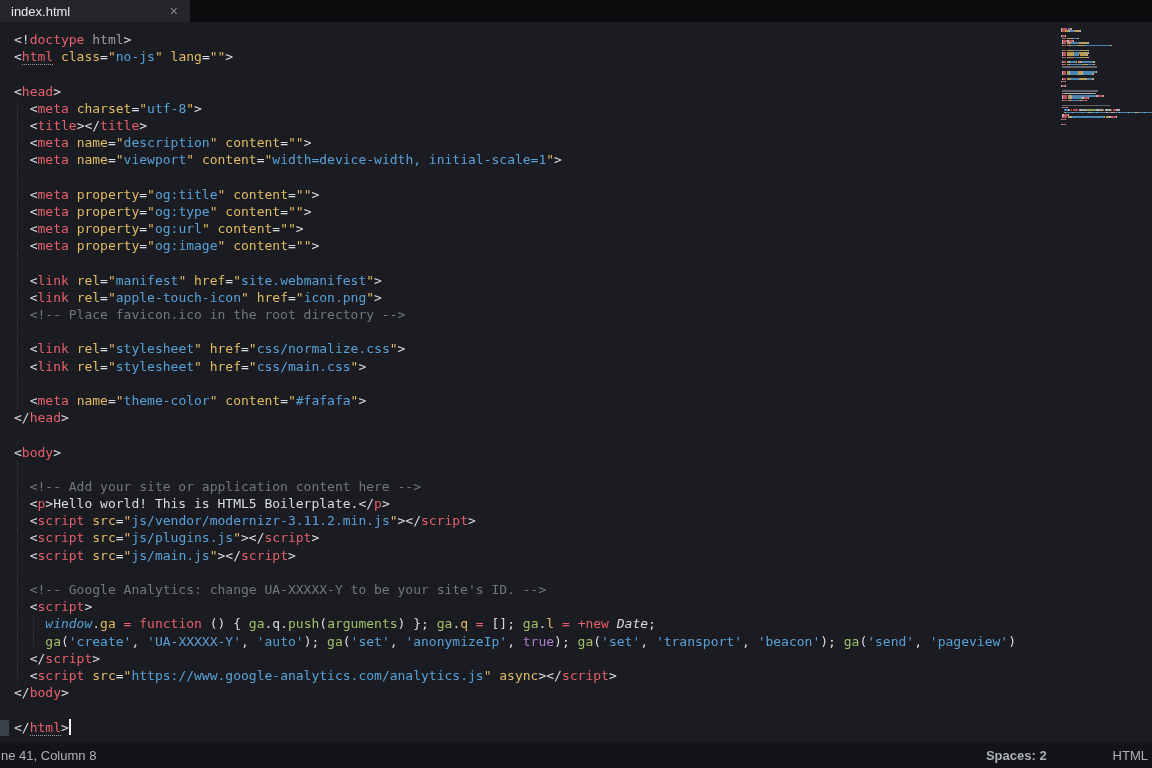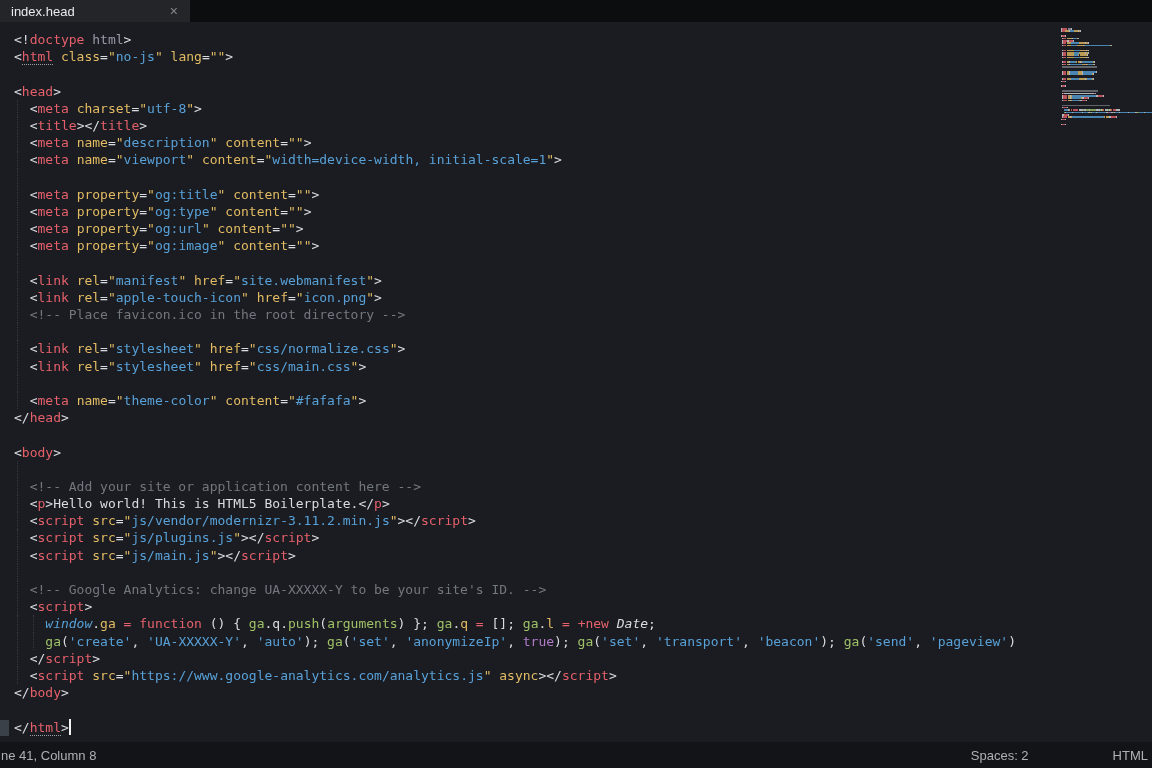--- a/index.html
+++ b/index.html
@@ -31,29 +31,29 @@
   .minimap { position:absolute; top:6px; right:1px; width:90px; opacity:.8;
              pointer-events:auto; }
   .mline { height:2.4px; white-space:nowrap; font-size:0; line-height:0; }
   .mline span { display:inline-block; height:1.6px; }
 
   
   .statusbar { height:26px; background:#131417; display:flex; align-items:center;
                color:#aeb1b6; font-size:13px; }
   .status-left { padding-left:1px; }
   .status-right { margin-left:auto; display:flex; align-items:center; }
-  .status-spaces { margin-right:84px; }
+  .status-spaces { margin-right:66px;font-weight:bold; }
   .status-syntax { margin-right:4px; }
 </style>
 </head>
 <body>
 
 <div class="tabbar">
   <div class="tab">
-    <span>index.head</span>
+    <span>index.html</span>
     <span class="tab-close">×</span>
   </div>
 </div>
 
 <div class="editor">
   <div class="code"><div class="line"><span style="color: rgb(217, 220, 225);">&lt;!</span><span style="color: rgb(229, 96, 107);">doctype</span><span style="color: rgb(217, 220, 225);"> </span><span style="color: rgb(157, 152, 166);">html</span><span style="color: rgb(217, 220, 225);">&gt;</span></div><div class="line"><span style="color: rgb(217, 220, 225);">&lt;</span><span class="u" style="color: rgb(229, 96, 107);">html</span><span style="color: rgb(217, 220, 225);"> </span><span style="color: rgb(226, 187, 99);">class</span><span style="color: rgb(217, 220, 225);">=</span><span style="color: rgb(226, 187, 99);">"</span><span style="color: rgb(88, 161, 216);">no-js</span><span style="color: rgb(226, 187, 99);">"</span><span style="color: rgb(217, 220, 225);"> </span><span style="color: rgb(226, 187, 99);">lang</span><span style="color: rgb(217, 220, 225);">=</span><span style="color: rgb(226, 187, 99);">""</span><span style="color: rgb(217, 220, 225);">&gt;</span></div><div class="line"></div><div class="line"><span style="color: rgb(217, 220, 225);">&lt;</span><span style="color: rgb(229, 96, 107);">head</span><span style="color: rgb(217, 220, 225);">&gt;</span></div><div class="line"><span class="guide" style="left: 17px;"></span><span style="color: rgb(217, 220, 225);">  &lt;</span><span style="color: rgb(229, 96, 107);">meta</span><span style="color: rgb(217, 220, 225);"> </span><span style="color: rgb(226, 187, 99);">charset</span><span style="color: rgb(217, 220, 225);">=</span><span style="color: rgb(226, 187, 99);">"</span><span style="color: rgb(88, 161, 216);">utf-8</span><span style="color: rgb(226, 187, 99);">"</span><span style="color: rgb(217, 220, 225);">&gt;</span></div><div class="line"><span class="guide" style="left: 17px;"></span><span style="color: rgb(217, 220, 225);">  &lt;</span><span style="color: rgb(229, 96, 107);">title</span><span style="color: rgb(217, 220, 225);">&gt;&lt;/</span><span style="color: rgb(229, 96, 107);">title</span><span style="color: rgb(217, 220, 225);">&gt;</span></div><div class="line"><span class="guide" style="left: 17px;"></span><span style="color: rgb(217, 220, 225);">  &lt;</span><span style="color: rgb(229, 96, 107);">meta</span><span style="color: rgb(217, 220, 225);"> </span><span style="color: rgb(226, 187, 99);">name</span><span style="color: rgb(217, 220, 225);">=</span><span style="color: rgb(226, 187, 99);">"</span><span style="color: rgb(88, 161, 216);">description</span><span style="color: rgb(226, 187, 99);">"</span><span style="color: rgb(217, 220, 225);"> </span><span style="color: rgb(226, 187, 99);">content</span><span style="color: rgb(217, 220, 225);">=</span><span style="color: rgb(226, 187, 99);">""</span><span style="color: rgb(217, 220, 225);">&gt;</span></div><div class="line"><span class="guide" style="left: 17px;"></span><span style="color: rgb(217, 220, 225);">  &lt;</span><span style="color: rgb(229, 96, 107);">meta</span><span style="color: rgb(217, 220, 225);"> </span><span style="color: rgb(226, 187, 99);">name</span><span style="color: rgb(217, 220, 225);">=</span><span style="color: rgb(226, 187, 99);">"</span><span style="color: rgb(88, 161, 216);">viewport</span><span style="color: rgb(226, 187, 99);">"</span><span style="color: rgb(217, 220, 225);"> </span><span style="color: rgb(226, 187, 99);">content</span><span style="color: rgb(217, 220, 225);">=</span><span style="color: rgb(226, 187, 99);">"</span><span style="color: rgb(88, 161, 216);">width=device-width, initial-scale=1</span><span style="color: rgb(226, 187, 99);">"</span><span style="color: rgb(217, 220, 225);">&gt;</span></div><div class="line"><span class="guide" style="left: 17px;"></span></div><div class="line"><span class="guide" style="left: 17px;"></span><span style="color: rgb(217, 220, 225);">  &lt;</span><span style="color: rgb(229, 96, 107);">meta</span><span style="color: rgb(217, 220, 225);"> </span><span style="color: rgb(226, 187, 99);">property</span><span style="color: rgb(217, 220, 225);">=</span><span style="color: rgb(226, 187, 99);">"</span><span style="color: rgb(88, 161, 216);">og:title</span><span style="color: rgb(226, 187, 99);">"</span><span style="color: rgb(217, 220, 225);"> </span><span style="color: rgb(226, 187, 99);">content</span><span style="color: rgb(217, 220, 225);">=</span><span style="color: rgb(226, 187, 99);">""</span><span style="color: rgb(217, 220, 225);">&gt;</span></div><div class="line"><span class="guide" style="left: 17px;"></span><span style="color: rgb(217, 220, 225);">  &lt;</span><span style="color: rgb(229, 96, 107);">meta</span><span style="color: rgb(217, 220, 225);"> </span><span style="color: rgb(226, 187, 99);">property</span><span style="color: rgb(217, 220, 225);">=</span><span style="color: rgb(226, 187, 99);">"</span><span style="color: rgb(88, 161, 216);">og:type</span><span style="color: rgb(226, 187, 99);">"</span><span style="color: rgb(217, 220, 225);"> </span><span style="color: rgb(226, 187, 99);">content</span><span style="color: rgb(217, 220, 225);">=</span><span style="color: rgb(226, 187, 99);">""</span><span style="color: rgb(217, 220, 225);">&gt;</span></div><div class="line"><span class="guide" style="left: 17px;"></span><span style="color: rgb(217, 220, 225);">  &lt;</span><span style="color: rgb(229, 96, 107);">meta</span><span style="color: rgb(217, 220, 225);"> </span><span style="color: rgb(226, 187, 99);">property</span><span style="color: rgb(217, 220, 225);">=</span><span style="color: rgb(226, 187, 99);">"</span><span style="color: rgb(88, 161, 216);">og:url</span><span style="color: rgb(226, 187, 99);">"</span><span style="color: rgb(217, 220, 225);"> </span><span style="color: rgb(226, 187, 99);">content</span><span style="color: rgb(217, 220, 225);">=</span><span style="color: rgb(226, 187, 99);">""</span><span style="color: rgb(217, 220, 225);">&gt;</span></div><div class="line"><span class="guide" style="left: 17px;"></span><span style="color: rgb(217, 220, 225);">  &lt;</span><span style="color: rgb(229, 96, 107);">meta</span><span style="color: rgb(217, 220, 225);"> </span><span style="color: rgb(226, 187, 99);">property</span><span style="color: rgb(217, 220, 225);">=</span><span style="color: rgb(226, 187, 99);">"</span><span style="color: rgb(88, 161, 216);">og:image</span><span style="color: rgb(226, 187, 99);">"</span><span style="color: rgb(217, 220, 225);"> </span><span style="color: rgb(226, 187, 99);">content</span><span style="color: rgb(217, 220, 225);">=</span><span style="color: rgb(226, 187, 99);">""</span><span style="color: rgb(217, 220, 225);">&gt;</span></div><div class="line"><span class="guide" style="left: 17px;"></span></div><div class="line"><span class="guide" style="left: 17px;"></span><span style="color: rgb(217, 220, 225);">  &lt;</span><span style="color: rgb(229, 96, 107);">link</span><span style="color: rgb(217, 220, 225);"> </span><span style="color: rgb(226, 187, 99);">rel</span><span style="color: rgb(217, 220, 225);">=</span><span style="color: rgb(226, 187, 99);">"</span><span style="color: rgb(88, 161, 216);">manifest</span><span style="color: rgb(226, 187, 99);">"</span><span style="color: rgb(217, 220, 225);"> </span><span style="color: rgb(226, 187, 99);">href</span><span style="color: rgb(217, 220, 225);">=</span><span style="color: rgb(226, 187, 99);">"</span><span style="color: rgb(88, 161, 216);">site.webmanifest</span><span style="color: rgb(226, 187, 99);">"</span><span style="color: rgb(217, 220, 225);">&gt;</span></div><div class="line"><span class="guide" style="left: 17px;"></span><span style="color: rgb(217, 220, 225);">  &lt;</span><span style="color: rgb(229, 96, 107);">link</span><span style="color: rgb(217, 220, 225);"> </span><span style="color: rgb(226, 187, 99);">rel</span><span style="color: rgb(217, 220, 225);">=</span><span style="color: rgb(226, 187, 99);">"</span><span style="color: rgb(88, 161, 216);">apple-touch-icon</span><span style="color: rgb(226, 187, 99);">"</span><span style="color: rgb(217, 220, 225);"> </span><span style="color: rgb(226, 187, 99);">href</span><span style="color: rgb(217, 220, 225);">=</span><span style="color: rgb(226, 187, 99);">"</span><span style="color: rgb(88, 161, 216);">icon.png</span><span style="color: rgb(226, 187, 99);">"</span><span style="color: rgb(217, 220, 225);">&gt;</span></div><div class="line"><span class="guide" style="left: 17px;"></span><span style="color: rgb(217, 220, 225);">  </span><span style="color: rgb(115, 119, 126);">&lt;!-- Place favicon.ico in the root directory --&gt;</span></div><div class="line"><span class="guide" style="left: 17px;"></span></div><div class="line"><span class="guide" style="left: 17px;"></span><span style="color: rgb(217, 220, 225);">  &lt;</span><span style="color: rgb(229, 96, 107);">link</span><span style="color: rgb(217, 220, 225);"> </span><span style="color: rgb(226, 187, 99);">rel</span><span style="color: rgb(217, 220, 225);">=</span><span style="color: rgb(226, 187, 99);">"</span><span style="color: rgb(88, 161, 216);">stylesheet</span><span style="color: rgb(226, 187, 99);">"</span><span style="color: rgb(217, 220, 225);"> </span><span style="color: rgb(226, 187, 99);">href</span><span style="color: rgb(217, 220, 225);">=</span><span style="color: rgb(226, 187, 99);">"</span><span style="color: rgb(88, 161, 216);">css/normalize.css</span><span style="color: rgb(226, 187, 99);">"</span><span style="color: rgb(217, 220, 225);">&gt;</span></div><div class="line"><span class="guide" style="left: 17px;"></span><span style="color: rgb(217, 220, 225);">  &lt;</span><span style="color: rgb(229, 96, 107);">link</span><span style="color: rgb(217, 220, 225);"> </span><span style="color: rgb(226, 187, 99);">rel</span><span style="color: rgb(217, 220, 225);">=</span><span style="color: rgb(226, 187, 99);">"</span><span style="color: rgb(88, 161, 216);">stylesheet</span><span style="color: rgb(226, 187, 99);">"</span><span style="color: rgb(217, 220, 225);"> </span><span style="color: rgb(226, 187, 99);">href</span><span style="color: rgb(217, 220, 225);">=</span><span style="color: rgb(226, 187, 99);">"</span><span style="color: rgb(88, 161, 216);">css/main.css</span><span style="color: rgb(226, 187, 99);">"</span><span style="color: rgb(217, 220, 225);">&gt;</span></div><div class="line"><span class="guide" style="left: 17px;"></span></div><div class="line"><span class="guide" style="left: 17px;"></span><span style="color: rgb(217, 220, 225);">  &lt;</span><span style="color: rgb(229, 96, 107);">meta</span><span style="color: rgb(217, 220, 225);"> </span><span style="color: rgb(226, 187, 99);">name</span><span style="color: rgb(217, 220, 225);">=</span><span style="color: rgb(226, 187, 99);">"</span><span style="color: rgb(88, 161, 216);">theme-color</span><span style="color: rgb(226, 187, 99);">"</span><span style="color: rgb(217, 220, 225);"> </span><span style="color: rgb(226, 187, 99);">content</span><span style="color: rgb(217, 220, 225);">=</span><span style="color: rgb(226, 187, 99);">"</span><span style="color: rgb(88, 161, 216);">#fafafa</span><span style="color: rgb(226, 187, 99);">"</span><span style="color: rgb(217, 220, 225);">&gt;</span></div><div class="line"><span style="color: rgb(217, 220, 225);">&lt;/</span><span style="color: rgb(229, 96, 107);">head</span><span style="color: rgb(217, 220, 225);">&gt;</span></div><div class="line"></div><div class="line"><span style="color: rgb(217, 220, 225);">&lt;</span><span style="color: rgb(229, 96, 107);">body</span><span style="color: rgb(217, 220, 225);">&gt;</span></div><div class="line"><span class="guide" style="left: 17px;"></span></div><div class="line"><span class="guide" style="left: 17px;"></span><span style="color: rgb(217, 220, 225);">  </span><span style="color: rgb(115, 119, 126);">&lt;!-- Add your site or application content here --&gt;</span></div><div class="line"><span class="guide" style="left: 17px;"></span><span style="color: rgb(217, 220, 225);">  &lt;</span><span style="color: rgb(229, 96, 107);">p</span><span style="color: rgb(217, 220, 225);">&gt;</span><span style="color: rgb(217, 220, 225);">Hello world! This is HTML5 Boilerplate.</span><span style="color: rgb(217, 220, 225);">&lt;/</span><span style="color: rgb(229, 96, 107);">p</span><span style="color: rgb(217, 220, 225);">&gt;</span></div><div class="line"><span class="guide" style="left: 17px;"></span><span style="color: rgb(217, 220, 225);">  &lt;</span><span style="color: rgb(229, 96, 107);">script</span><span style="color: rgb(217, 220, 225);"> </span><span style="color: rgb(226, 187, 99);">src</span><span style="color: rgb(217, 220, 225);">=</span><span style="color: rgb(226, 187, 99);">"</span><span style="color: rgb(88, 161, 216);">js/vendor/modernizr-3.11.2.min.js</span><span style="color: rgb(226, 187, 99);">"</span><span style="color: rgb(217, 220, 225);">&gt;&lt;/</span><span style="color: rgb(229, 96, 107);">script</span><span style="color: rgb(217, 220, 225);">&gt;</span></div><div class="line"><span class="guide" style="left: 17px;"></span><span style="color: rgb(217, 220, 225);">  &lt;</span><span style="color: rgb(229, 96, 107);">script</span><span style="color: rgb(217, 220, 225);"> </span><span style="color: rgb(226, 187, 99);">src</span><span style="color: rgb(217, 220, 225);">=</span><span style="color: rgb(226, 187, 99);">"</span><span style="color: rgb(88, 161, 216);">js/plugins.js</span><span style="color: rgb(226, 187, 99);">"</span><span style="color: rgb(217, 220, 225);">&gt;&lt;/</span><span style="color: rgb(229, 96, 107);">script</span><span style="color: rgb(217, 220, 225);">&gt;</span></div><div class="line"><span class="guide" style="left: 17px;"></span><span style="color: rgb(217, 220, 225);">  &lt;</span><span style="color: rgb(229, 96, 107);">script</span><span style="color: rgb(217, 220, 225);"> </span><span style="color: rgb(226, 187, 99);">src</span><span style="color: rgb(217, 220, 225);">=</span><span style="color: rgb(226, 187, 99);">"</span><span style="color: rgb(88, 161, 216);">js/main.js</span><span style="color: rgb(226, 187, 99);">"</span><span style="color: rgb(217, 220, 225);">&gt;&lt;/</span><span style="color: rgb(229, 96, 107);">script</span><span style="color: rgb(217, 220, 225);">&gt;</span></div><div class="line"><span class="guide" style="left: 17px;"></span></div><div class="line"><span class="guide" style="left: 17px;"></span><span style="color: rgb(217, 220, 225);">  </span><span style="color: rgb(115, 119, 126);">&lt;!-- Google Analytics: change UA-XXXXX-Y to be your site's ID. --&gt;</span></div><div class="line"><span class="guide" style="left: 17px;"></span><span style="color: rgb(217, 220, 225);">  &lt;</span><span style="color: rgb(229, 96, 107);">script</span><span style="color: rgb(217, 220, 225);">&gt;</span></div><div class="line"><span class="guide" style="left: 17px;"></span><span class="guide" style="left: 33px;"></span><span style="color: rgb(217, 220, 225);">    </span><span class="i" style="color: rgb(88, 161, 216);">window</span><span style="color: rgb(217, 220, 225);">.</span><span style="color: rgb(226, 187, 99);">ga</span><span style="color: rgb(217, 220, 225);"> </span><span style="color: rgb(229, 96, 107);">=</span><span style="color: rgb(217, 220, 225);"> </span><span style="color: rgb(229, 96, 107);">function</span><span style="color: rgb(217, 220, 225);"> () { </span><span style="color: rgb(159, 193, 103);">ga</span><span style="color: rgb(217, 220, 225);">.</span><span style="color: rgb(217, 220, 225);">q</span><span style="color: rgb(217, 220, 225);">.</span><span style="color: rgb(159, 193, 103);">push</span><span style="color: rgb(217, 220, 225);">(</span><span style="color: rgb(159, 193, 103);">arguments</span><span style="color: rgb(217, 220, 225);">) }; </span><span style="color: rgb(159, 193, 103);">ga</span><span style="color: rgb(217, 220, 225);">.</span><span style="color: rgb(226, 187, 99);">q</span><span style="color: rgb(217, 220, 225);"> </span><span style="color: rgb(229, 96, 107);">=</span><span style="color: rgb(217, 220, 225);"> []; </span><span style="color: rgb(159, 193, 103);">ga</span><span style="color: rgb(217, 220, 225);">.</span><span style="color: rgb(226, 187, 99);">l</span><span style="color: rgb(217, 220, 225);"> </span><span style="color: rgb(229, 96, 107);">=</span><span style="color: rgb(217, 220, 225);"> </span><span style="color: rgb(229, 96, 107);">+</span><span style="color: rgb(229, 96, 107);">new</span><span style="color: rgb(217, 220, 225);"> </span><span class="i" style="color: rgb(217, 220, 225);">Date</span><span style="color: rgb(217, 220, 225);">;</span></div><div class="line"><span class="guide" style="left: 17px;"></span><span class="guide" style="left: 33px;"></span><span style="color: rgb(217, 220, 225);">    </span><span style="color: rgb(159, 193, 103);">ga</span><span style="color: rgb(217, 220, 225);">(</span><span style="color: rgb(88, 161, 216);">'create'</span><span style="color: rgb(217, 220, 225);">, </span><span style="color: rgb(88, 161, 216);">'UA-XXXXX-Y'</span><span style="color: rgb(217, 220, 225);">, </span><span style="color: rgb(88, 161, 216);">'auto'</span><span style="color: rgb(217, 220, 225);">); </span><span style="color: rgb(159, 193, 103);">ga</span><span style="color: rgb(217, 220, 225);">(</span><span style="color: rgb(88, 161, 216);">'set'</span><span style="color: rgb(217, 220, 225);">, </span><span style="color: rgb(88, 161, 216);">'anonymizeIp'</span><span style="color: rgb(217, 220, 225);">, </span><span style="color: rgb(176, 124, 202);">true</span><span style="color: rgb(217, 220, 225);">); </span><span style="color: rgb(159, 193, 103);">ga</span><span style="color: rgb(217, 220, 225);">(</span><span style="color: rgb(88, 161, 216);">'set'</span><span style="color: rgb(217, 220, 225);">, </span><span style="color: rgb(88, 161, 216);">'transport'</span><span style="color: rgb(217, 220, 225);">, </span><span style="color: rgb(88, 161, 216);">'beacon'</span><span style="color: rgb(217, 220, 225);">); </span><span style="color: rgb(159, 193, 103);">ga</span><span style="color: rgb(217, 220, 225);">(</span><span style="color: rgb(88, 161, 216);">'send'</span><span style="color: rgb(217, 220, 225);">, </span><span style="color: rgb(88, 161, 216);">'pageview'</span><span style="color: rgb(217, 220, 225);">)</span></div><div class="line"><span class="guide" style="left: 17px;"></span><span style="color: rgb(217, 220, 225);">  &lt;/</span><span style="color: rgb(229, 96, 107);">script</span><span style="color: rgb(217, 220, 225);">&gt;</span></div><div class="line"><span class="guide" style="left: 17px;"></span><span style="color: rgb(217, 220, 225);">  &lt;</span><span style="color: rgb(229, 96, 107);">script</span><span style="color: rgb(217, 220, 225);"> </span><span style="color: rgb(226, 187, 99);">src</span><span style="color: rgb(217, 220, 225);">=</span><span style="color: rgb(226, 187, 99);">"</span><span style="color: rgb(88, 161, 216);">https://www.google-analytics.com/analytics.js</span><span style="color: rgb(226, 187, 99);">"</span><span style="color: rgb(217, 220, 225);"> </span><span style="color: rgb(226, 187, 99);">async</span><span style="color: rgb(217, 220, 225);">&gt;&lt;/</span><span style="color: rgb(229, 96, 107);">script</span><span style="color: rgb(217, 220, 225);">&gt;</span></div><div class="line"><span style="color: rgb(217, 220, 225);">&lt;/</span><span style="color: rgb(229, 96, 107);">body</span><span style="color: rgb(217, 220, 225);">&gt;</span></div><div class="line"></div><div class="line"><span class="mark"></span><span style="color: rgb(217, 220, 225);">&lt;/</span><span class="u" style="color: rgb(229, 96, 107);">html</span><span style="color: rgb(217, 220, 225);">&gt;</span><span class="caret"></span></div></div>
   <div class="minimap">
       <div class="mline"><span style="width: 1.44px; background: rgb(217, 220, 225);"></span><span style="width: 5.04px; background: rgb(229, 96, 107);"></span><span style="width: 0.72px;"></span><span style="width: 2.88px; background: rgb(157, 152, 166);"></span><span style="width: 0.72px; background: rgb(217, 220, 225);"></span></div>
       <div class="mline"><span style="width: 0.72px; background: rgb(217, 220, 225);"></span><span style="width: 2.88px; background: rgb(229, 96, 107);"></span><span style="width: 0.72px;"></span><span style="width: 3.6px; background: rgb(226, 187, 99);"></span><span style="width: 0.72px; background: rgb(217, 220, 225);"></span><span style="width: 0.72px; background: rgb(226, 187, 99);"></span><span style="width: 3.6px; background: rgb(88, 161, 216);"></span><span style="width: 0.72px; background: rgb(226, 187, 99);"></span><span style="width: 0.72px;"></span><span style="width: 2.88px; background: rgb(226, 187, 99);"></span><span style="width: 0.72px; background: rgb(217, 220, 225);"></span><span style="width: 1.44px; background: rgb(226, 187, 99);"></span><span style="width: 0.72px; background: rgb(217, 220, 225);"></span></div>
       <div class="mline"></div>

